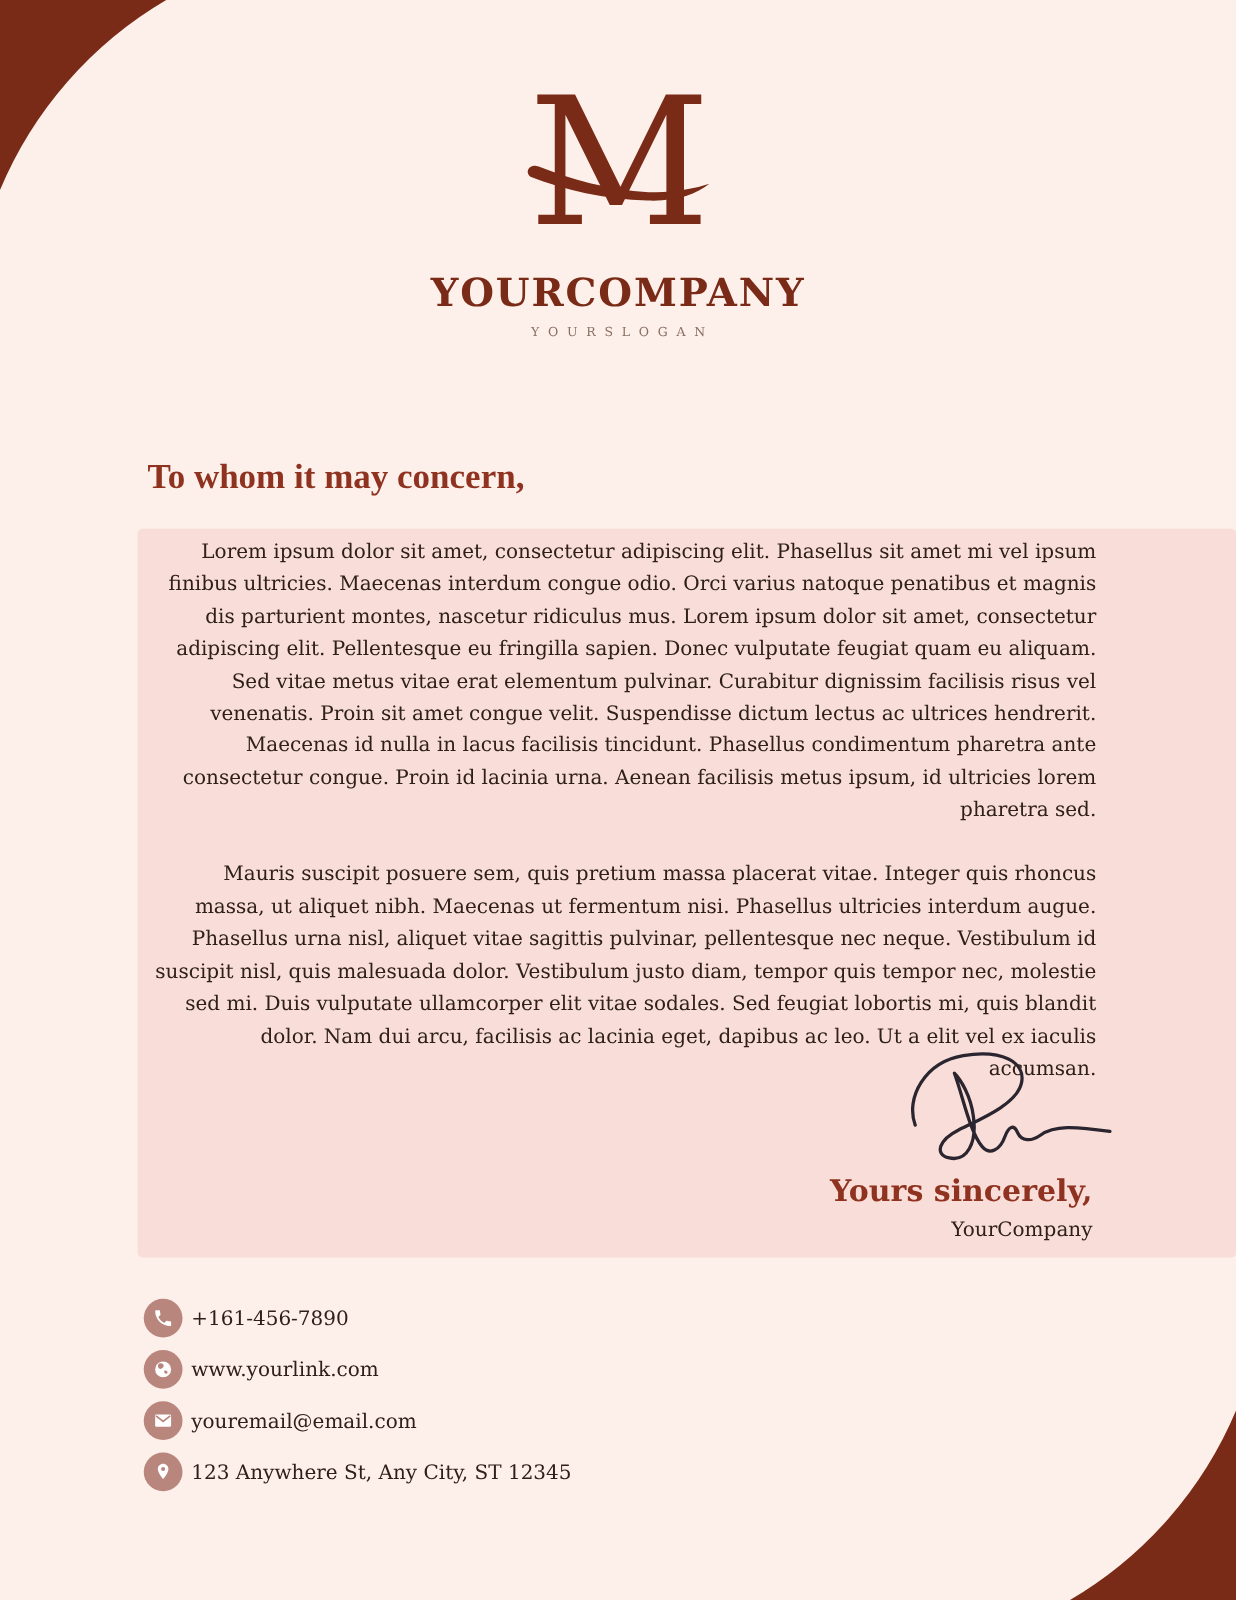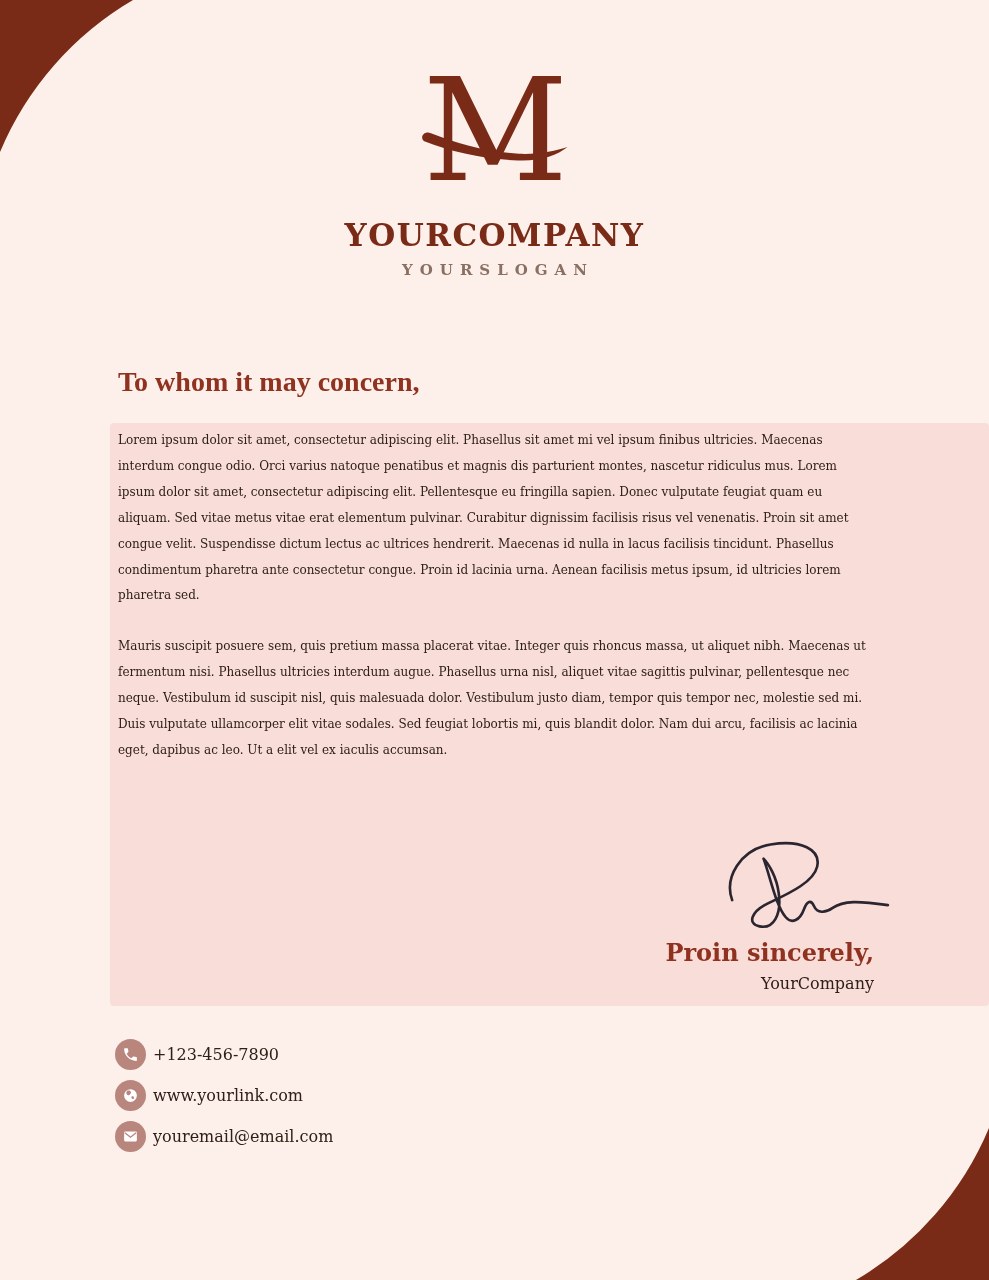--- a/index.html
+++ b/index.html
@@ -37,33 +37,33 @@
   }
   .swoosh{position:absolute;left:415px;top:127px;width:158px;height:42px;}
   .swoosh path{fill:var(--accent);}
   .brand-name{
     position:absolute;left:0;right:0;top:217px;
     text-align:center;font-size:31px;font-weight:700;
     letter-spacing:1.5px;color:var(--accent);
   }
   .brand-slogan{
     position:absolute;left:0;right:0;top:261px;
-    text-align:center;font-size:15px;font-weight:700;
+    text-align:center;font-size:10px;font-weight:400;
     letter-spacing:7px;text-indent:7px;color:var(--slogan);
   }
 
   
   .salutation{
     position:absolute;left:118px;top:366px;margin:0;
     font-size:28px;font-weight:700;color:var(--heading);font-family:Liberation Serif, serif;
   }
   .letter-body{
     position:absolute;left:118px;top:428px;width:759px;
-    font-size:12px;line-height:25.9px;color:var(--body-text);
-    text-align:left;
+    font-size:16px;line-height:25.9px;color:var(--body-text);
+    text-align:right;
   }
   .letter-body p{margin:0 0 25px 0;}
 
   
   .signature-svg{position:absolute;left:718px;top:837px;width:177px;height:112px;}
   .signature-svg path{fill:none;stroke:var(--signature);stroke-width:2.6;stroke-linecap:round;stroke-linejoin:round;}
   .closing{
     position:absolute;right:115px;top:938px;margin:0;
     font-size:24px;font-weight:700;color:var(--heading);
   }
@@ -103,32 +103,32 @@
 
   <h1 class="salutation">To whom it may concern,</h1>
   <div class="letter-body">
     <p>Lorem ipsum dolor sit amet, consectetur adipiscing elit. Phasellus sit amet mi vel ipsum finibus ultricies. Maecenas interdum congue odio. Orci varius natoque penatibus et magnis dis parturient montes, nascetur ridiculus mus. Lorem ipsum dolor sit amet, consectetur adipiscing elit. Pellentesque eu fringilla sapien. Donec vulputate feugiat quam eu aliquam. Sed vitae metus vitae erat elementum pulvinar. Curabitur dignissim facilisis risus vel venenatis. Proin sit amet congue velit. Suspendisse dictum lectus ac ultrices hendrerit. Maecenas id nulla in lacus facilisis tincidunt. Phasellus condimentum pharetra ante consectetur congue. Proin id lacinia urna. Aenean facilisis metus ipsum, id ultricies lorem pharetra sed.</p>
     <p>Mauris suscipit posuere sem, quis pretium massa placerat vitae. Integer quis rhoncus massa, ut aliquet nibh. Maecenas ut fermentum nisi. Phasellus ultricies interdum augue. Phasellus urna nisl, aliquet vitae sagittis pulvinar, pellentesque nec neque. Vestibulum id suscipit nisl, quis malesuada dolor. Vestibulum justo diam, tempor quis tempor nec, molestie sed mi. Duis vulputate ullamcorper elit vitae sodales. Sed feugiat lobortis mi, quis blandit dolor. Nam dui arcu, facilisis ac lacinia eget, dapibus ac leo. Ut a elit vel ex iaculis accumsan.</p>
   </div>
 
   <svg class="signature-svg" viewBox="0 0 175 110" aria-hidden="true">
     <path d="M14 62 C6 40 22 12 52 7 C82 2 102 12 98 29 C94 46 64 58 48 66 C34 73 28 85 41 88 C55 91 63 76 60 55 C58 39 50 26 45 21 C52 40 57 67 67 79 C73 86 81 82 85 71 C88 63 92 61 95 68 C98 75 106 75 113 70 C124 62 140 63 168 67"></path>
   </svg>
-  <p class="closing">Proin sincerely,</p>
+  <p class="closing">Yours sincerely,</p>
   <div class="signer">YourCompany</div>
 
   <div class="contacts">
 
     <div class="contact-row">
       <span class="contact-icon">
         <svg viewBox="0 0 24 24" aria-hidden="true">
           <path fill="#ffffff" d="M6.62 10.79c1.44 2.83 3.76 5.14 6.59 6.59l2.2-2.2c.27-.27.67-.36 1.02-.24 1.12.37 2.33.57 3.57.57.55 0 1 .45 1 1V20c0 .55-.45 1-1 1-9.39 0-17-7.61-17-17 0-.55.45-1 1-1h3.5c.55 0 1 .45 1 1 0 1.25.2 2.45.57 3.57.11.35.03.74-.25 1.02l-2.2 2.2z"></path>
         </svg>
       </span>
-      <span class="contact-value">+123-456-7890</span>
+      <span class="contact-value">+161-456-7890</span>
     </div>
 
     <div class="contact-row">
       <span class="contact-icon">
         <svg viewBox="0 0 24 24" aria-hidden="true">
           <circle cx="12" cy="12" r="9" fill="#ffffff"></circle>
           <path fill="#b9867e" d="M7.2 5.6c2-1 4.2-.4 5.2 1.2 1 1.7-.4 3-1.6 4-1.2 1-3.1 1.2-4.1-.5-.9-1.6-.6-3.7.5-4.7z"></path>
           <path fill="#b9867e" d="M13.8 13.4c1.6-.6 3.4.3 3.2 2-.2 1.4-2 1.9-3.1 1-.9-.8-.9-2.6-.1-3z"></path>
         </svg>
       </span>
@@ -138,15 +138,24 @@
     <div class="contact-row">
       <span class="contact-icon">
         <svg viewBox="0 0 24 24" aria-hidden="true">
           <rect x="3" y="5" width="18" height="14" rx="1.6" fill="#ffffff"></rect>
           <path d="M4 6.6 L12 13 L20 6.6" fill="none" stroke="#b9867e" stroke-width="1.9"></path>
         </svg>
       </span>
       <span class="contact-value">youremail@email.com</span>
     </div>
 
+    <div class="contact-row">
+      <span class="contact-icon">
+        <svg viewBox="0 0 24 24" aria-hidden="true">
+          <path fill="#ffffff" d="M12 2.8c-3.3 0-6 2.7-6 6 0 4.4 6 11.4 6 11.4s6-7 6-11.4c0-3.3-2.7-6-6-6z"></path>
+          <circle cx="12" cy="8.8" r="2.3" fill="#b9867e"></circle>
+        </svg>
+      </span>
+      <span class="contact-value">123 Anywhere St, Any City, ST 12345</span>
+    </div>
 
   </div>
 </div>
 
 </body></html>

